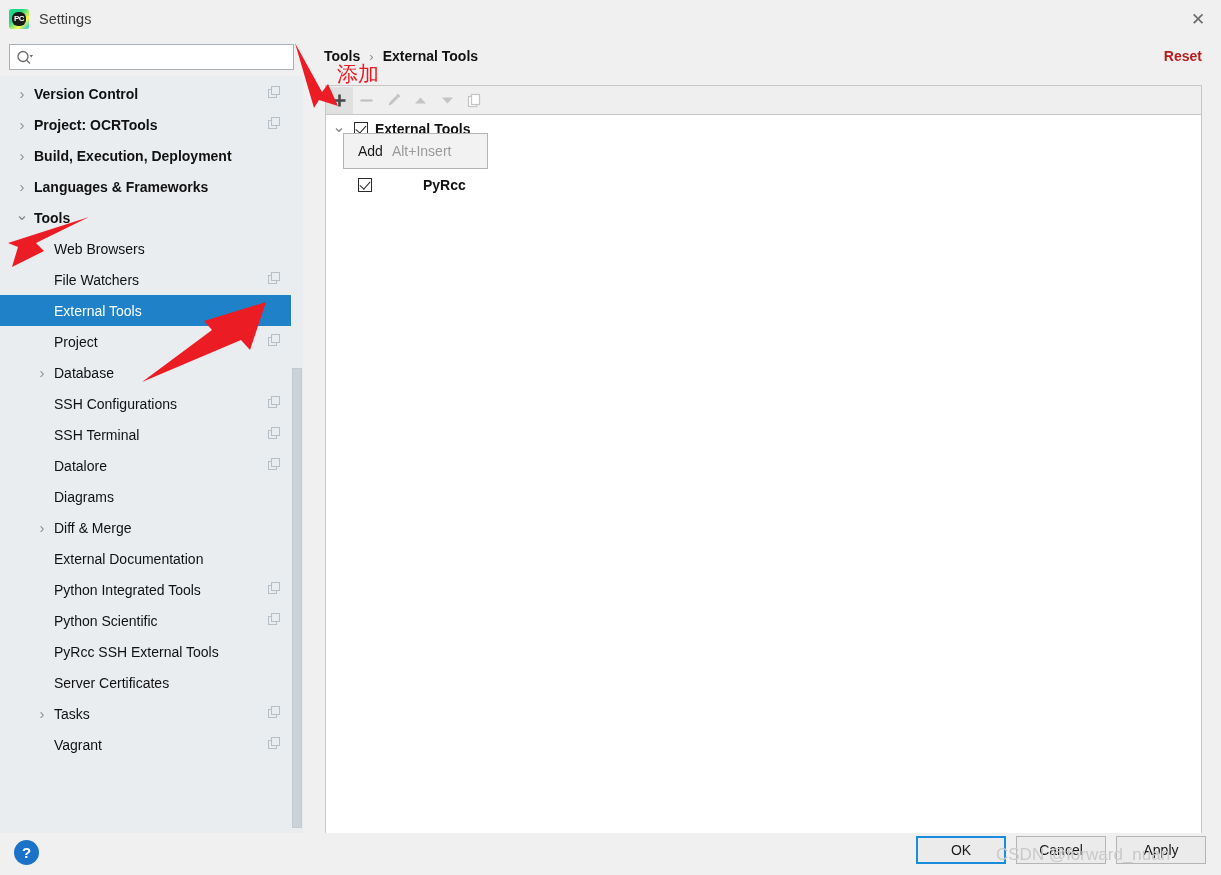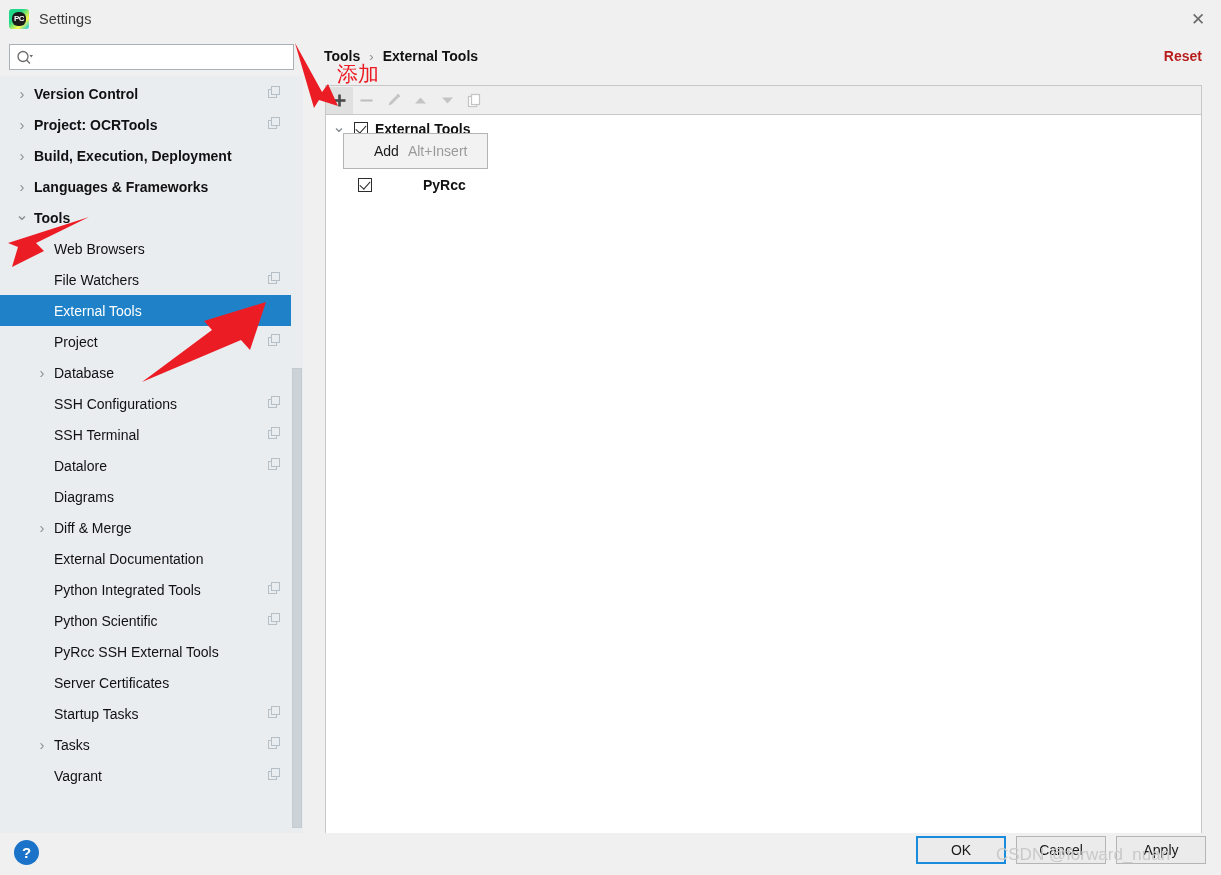--- a/index.html
+++ b/index.html
@@ -136,21 +136,21 @@
     border:solid #2b2b2b;border-width:0 1.7px 1.7px 0;transform:rotate(42deg);
   }
   .ttnode.root{padding-left:28px;}
   .ttnode.child{padding-left:32px;gap:44px;}
   .ttnode .tlabel{margin-left:7px;}
 
   
   #tooltip{
     position:absolute;left:343px;top:133px;width:145px;height:36px;
     background:#f2f2f2;border:1px solid #b4b4b4;
-    display:flex;align-items:center;padding-left:30px;
+    display:flex;align-items:center;padding-left:14px;
     font-size:14px;z-index:40;
   }
   #tooltip .tt-key{color:#9a9a9a;margin-left:9px;}
 
   
   #bottombar{
     position:absolute;left:0;top:833px;width:1221px;height:42px;background:#f0f0f0;
   }
   #help-btn{
     position:absolute;left:14px;top:7px;width:25px;height:25px;border-radius:50%;
@@ -301,27 +301,20 @@
           <span class="b b2"></span>
         </span>
       </div>
       <div class="node lvl1">
         <span class="label">PyRcc SSH External Tools</span>
       </div>
       <div class="node lvl1">
         <span class="label">Server Certificates</span>
       </div>
       <div class="node lvl1">
-        <span class="label">Startup Tasks</span>
-        <span class="copy-ic">
-          <span class="b b1"></span>
-          <span class="b b2"></span>
-        </span>
-      </div>
-      <div class="node lvl1">
         <span class="arrow" style="font-size: 15px;">›</span>
         <span class="label">Tasks</span>
         <span class="copy-ic">
           <span class="b b1"></span>
           <span class="b b2"></span>
         </span>
       </div>
       <div class="node lvl1">
         <span class="label">Vagrant</span>
         <span class="copy-ic">

